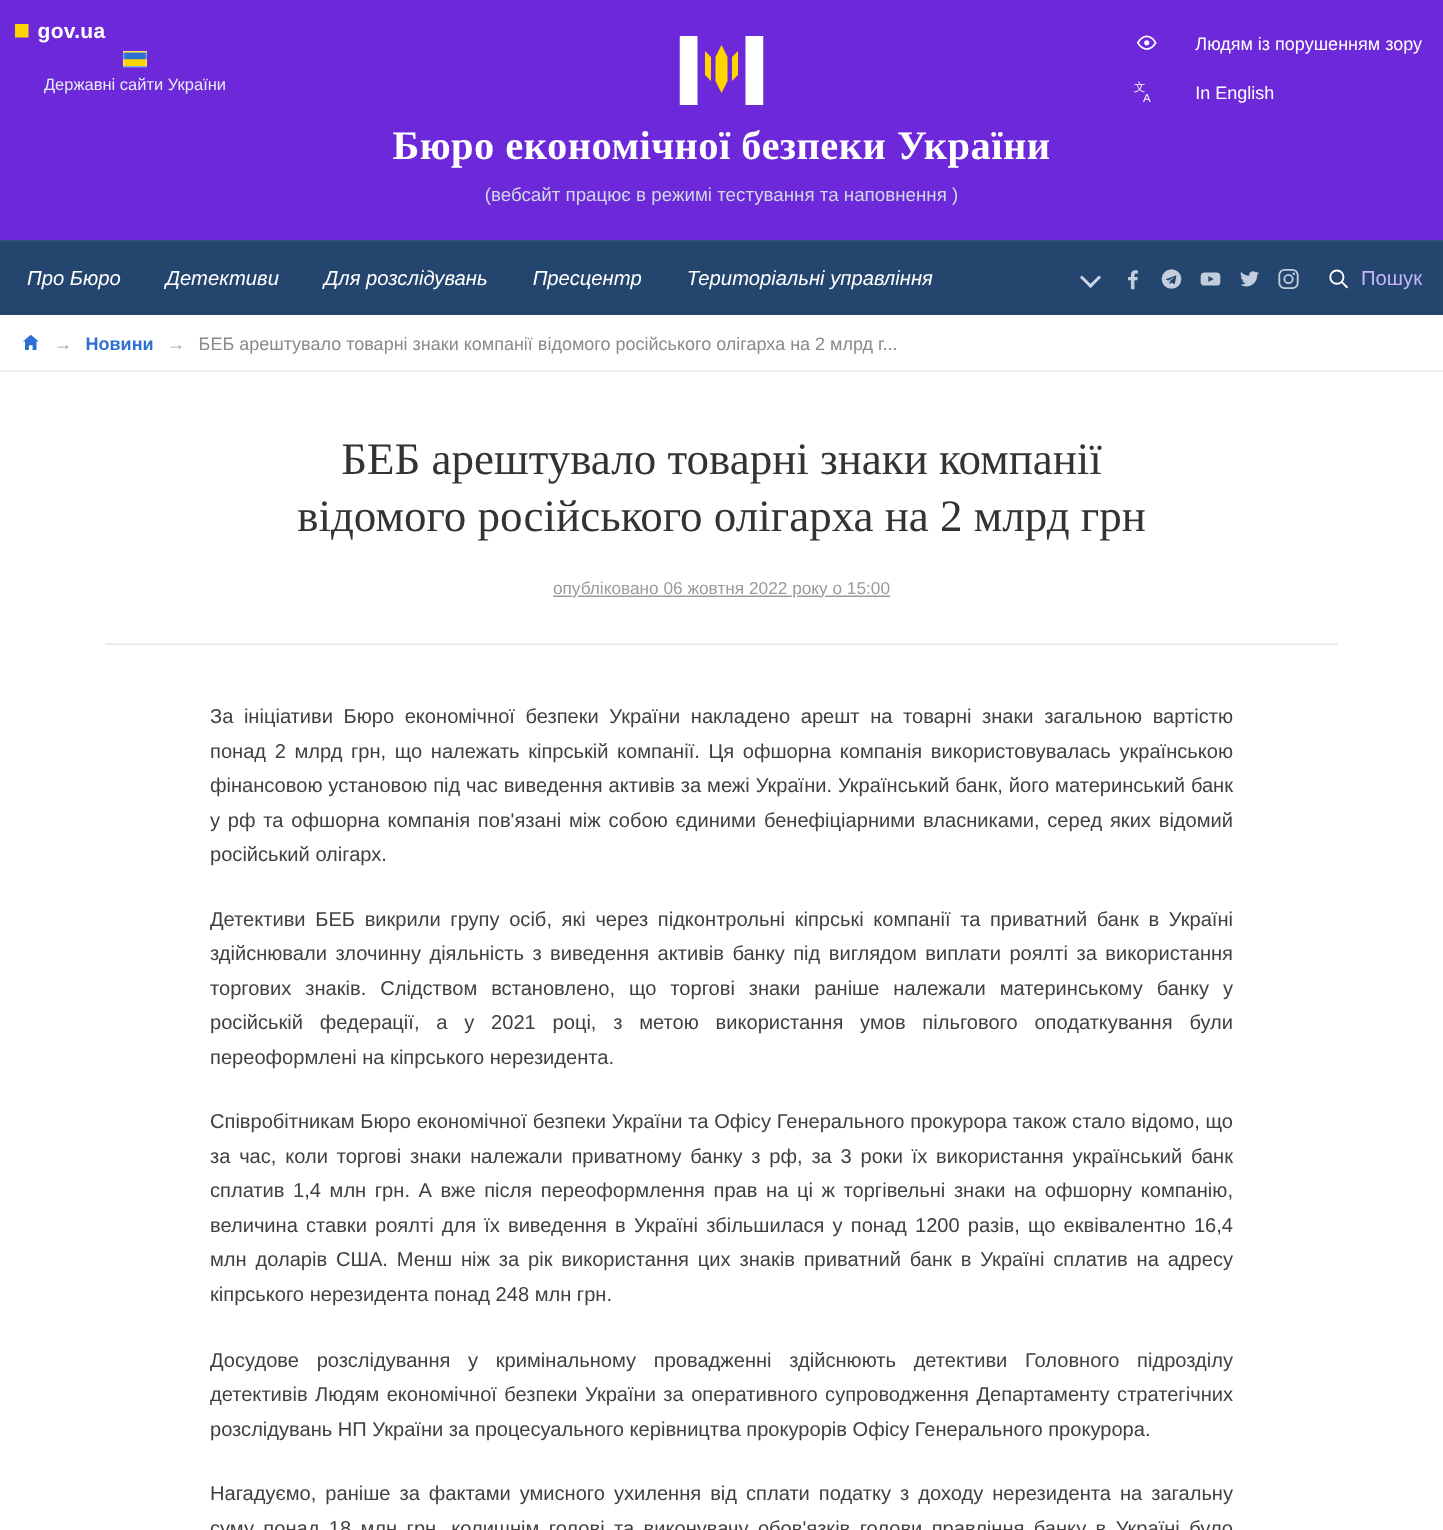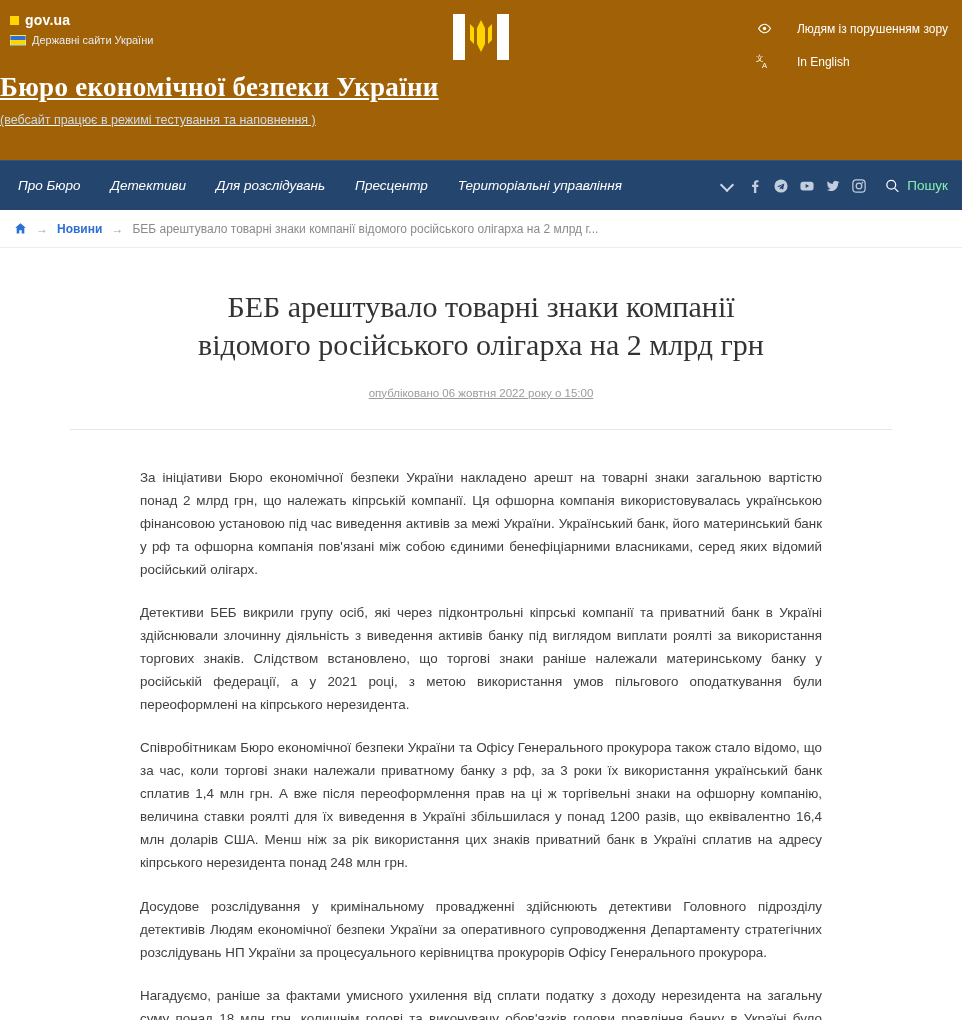--- a/index.html
+++ b/index.html
@@ -6,26 +6,25 @@
   html, body {
     width: 962px;
     background: #ffffff;
     font-family: "Liberation Sans", sans-serif;
     color: #2b2b2b;
   }
   .page { width: 962px; position: relative; }
 
   
   .header {
-    background: #a16207;
+    background: #6d28d9;
     color: #ffffff;
     padding: 0;
     position: relative;
     height: 160px;
-    text-decoration: underline;
   }
   .govua {
     position: absolute;
     top: 12px;
     left: 10px;
     width: 160px;
   }
   .govua-row1 {
     display: flex;
     align-items: center;
@@ -38,28 +37,30 @@
   .govua-sq {
     width: 9px; height: 9px; background: #ffd500; display: inline-block;
   }
   .govua-row2 {
     display: flex;
     align-items: center;
     gap: 6px;
     margin-top: 6px;
     font-size: 11px;
     color: #e6ecf4;
+    flex-direction: column;
   }
   .flag {
     width: 16px; height: 11px; display: inline-block;
     background: linear-gradient(#2d6fd3 0 50%, #ffd500 50% 100%);
     border: 1px solid rgba(255,255,255,.35);
   }
   .center-block {
-    padding-top: 14px;
+    text-align: center;
+    padding-top: 24px;
   }
   .emblem {
     width: 56px; height: 46px; margin: 0 auto;
     display: block;
   }
   .site-title {
     font-family: "Liberation Serif", serif;
     font-size: 27px;
     font-weight: bold;
     margin-top: 12px;
@@ -121,21 +122,21 @@
     align-items: center;
     gap: 11px;
   }
   .soc {
     width: 15px; height: 15px;
     display: inline-flex; align-items: center; justify-content: center;
     color: #c2cedd;
   }
   .search-box {
     display: flex; align-items: center; gap: 7px;
-    margin-left: 8px; color: #86efac; font-size: 13.5px; cursor: pointer;
+    margin-left: 8px; color: #c4b5fd; font-size: 13.5px; cursor: pointer;
   }
 
   
   .crumbs {
     height: 38px;
     display: flex;
     align-items: center;
     gap: 9px;
     padding-left: 14px;
     font-size: 12px;

